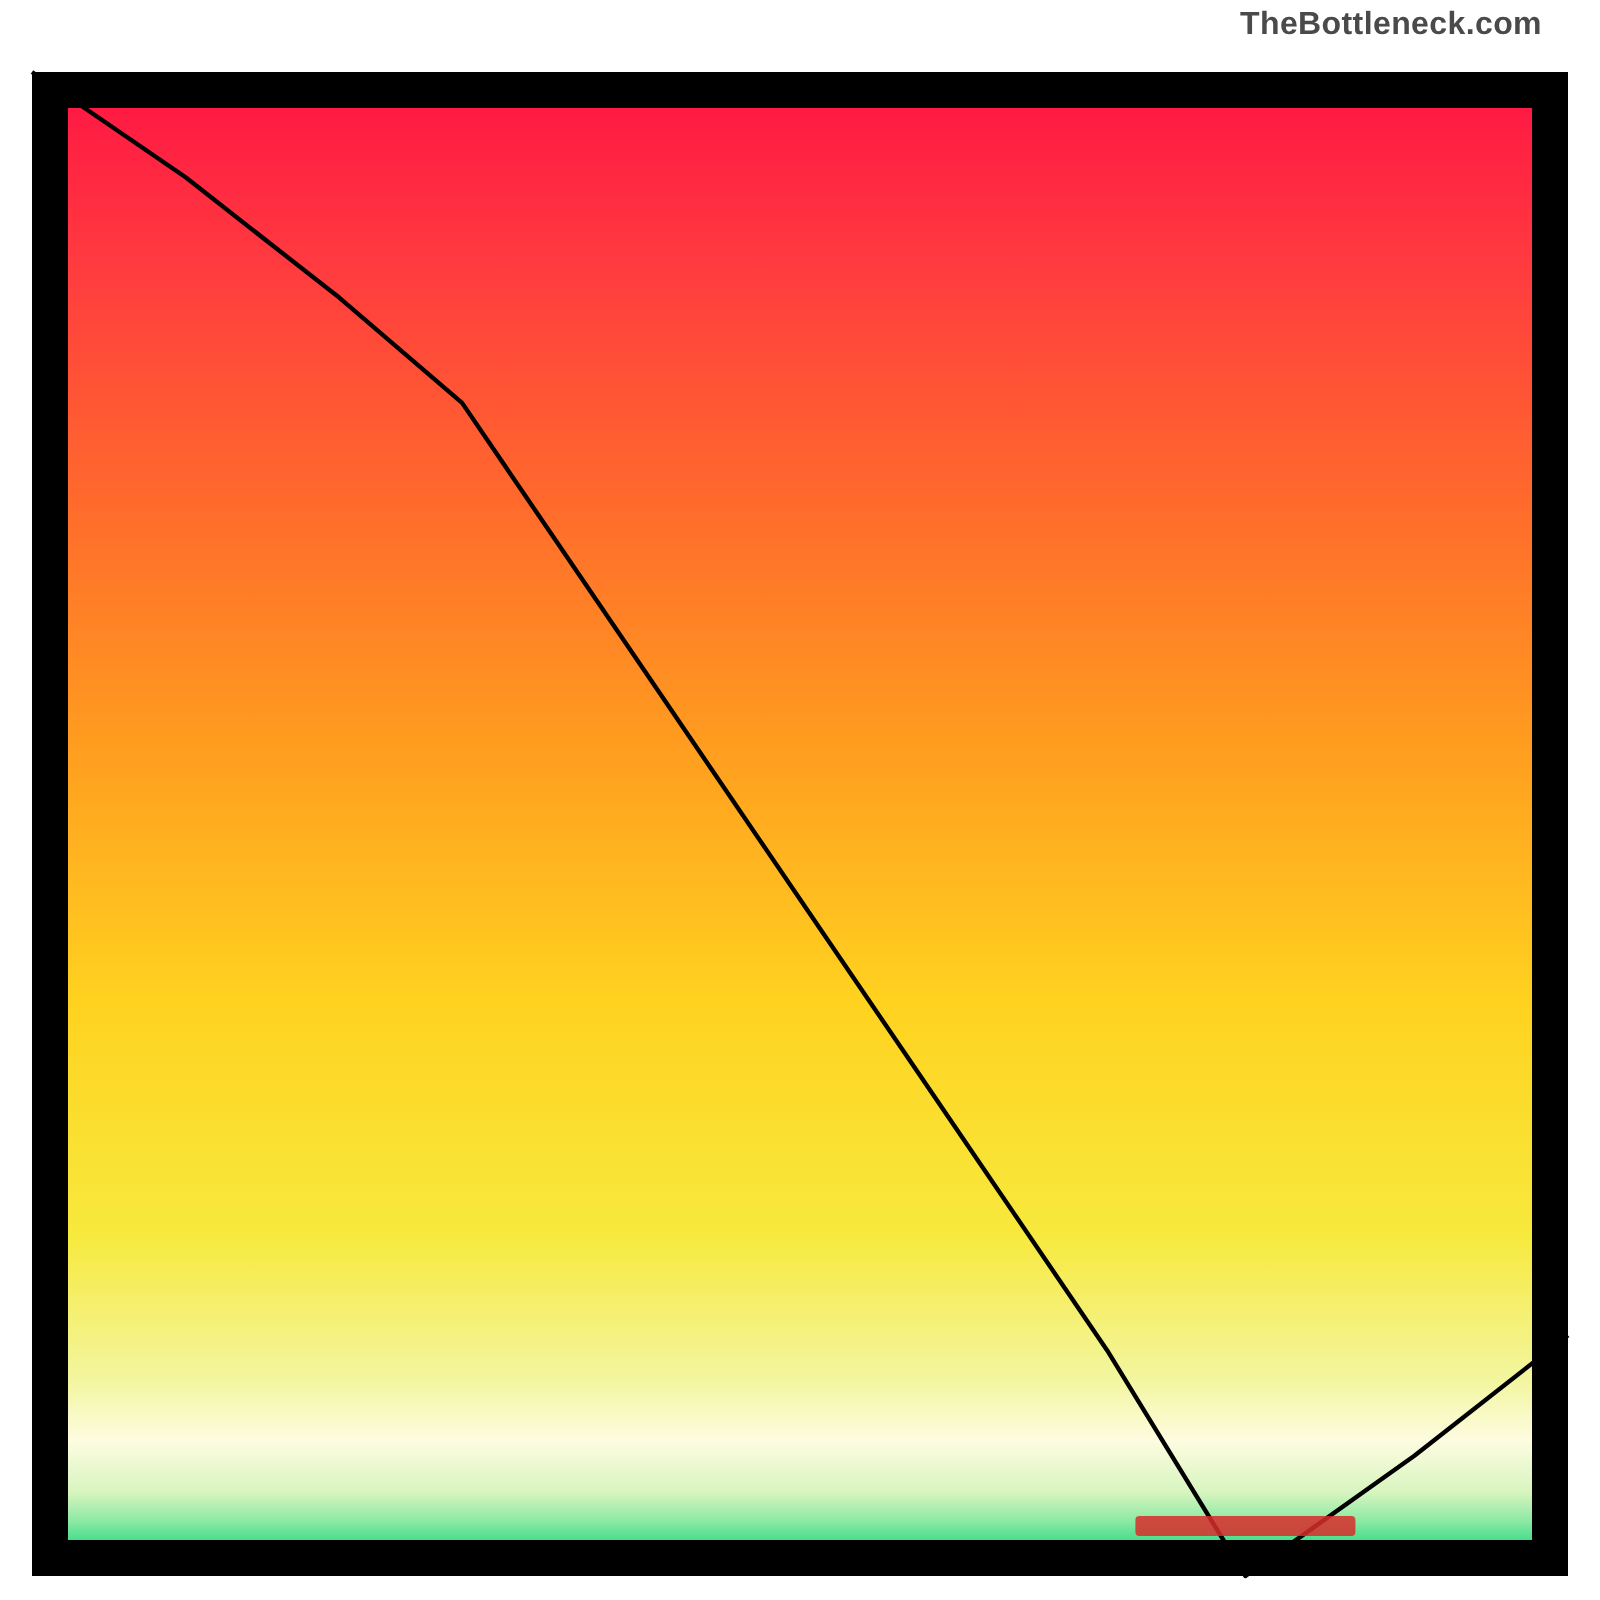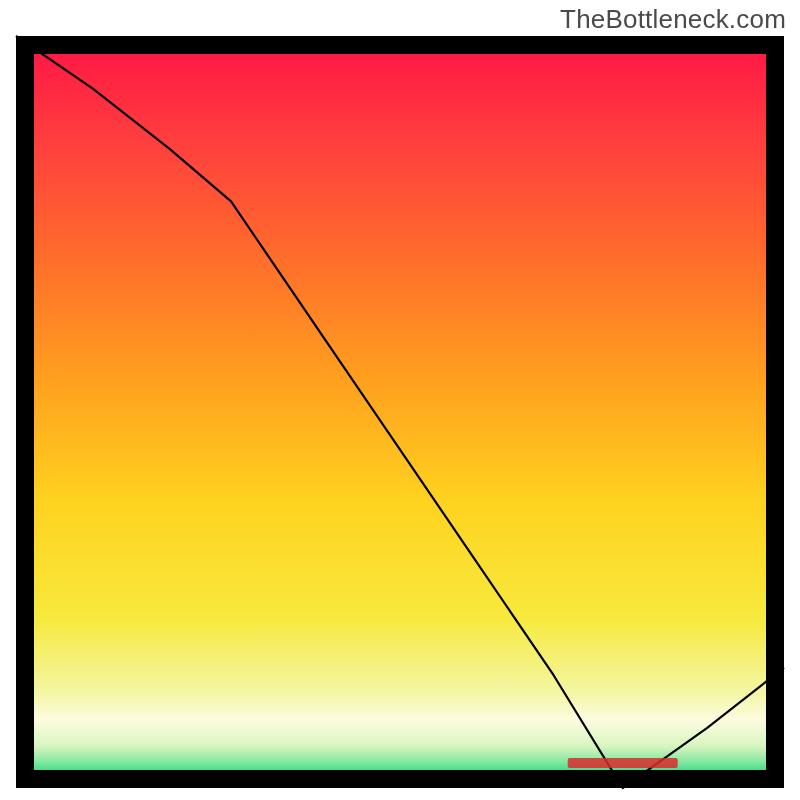--- a/index.html
+++ b/index.html
@@ -11,23 +11,23 @@
     font-family: Arial, Helvetica, sans-serif;
   }
   .container {
     position: relative;
     width: 800px;
     height: 800px;
   }
   .attribution {
     position: absolute;
     top: 4px;
-    right: 14px;
-    font-size: 26px;
-    font-weight: 400;
+    right: 29px;
+    font-size: 16px;
+    font-weight: 700;
     color: #4a4a4a;
     letter-spacing: 0.2px;
   }
   svg {
     position: absolute;
     top: 0;
     left: 0;
   }
 </style>
 </head>

